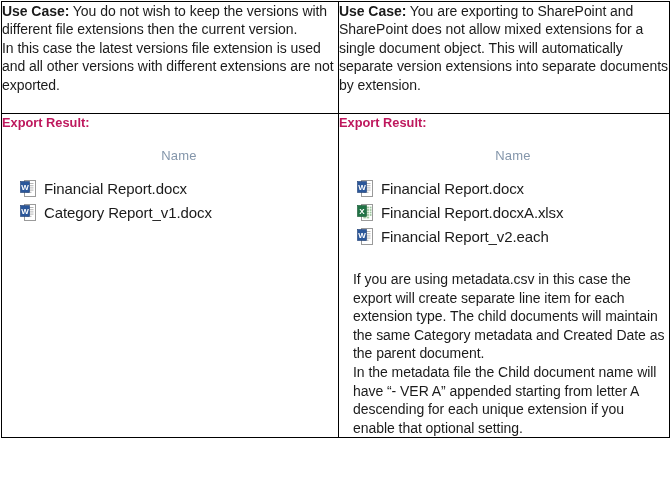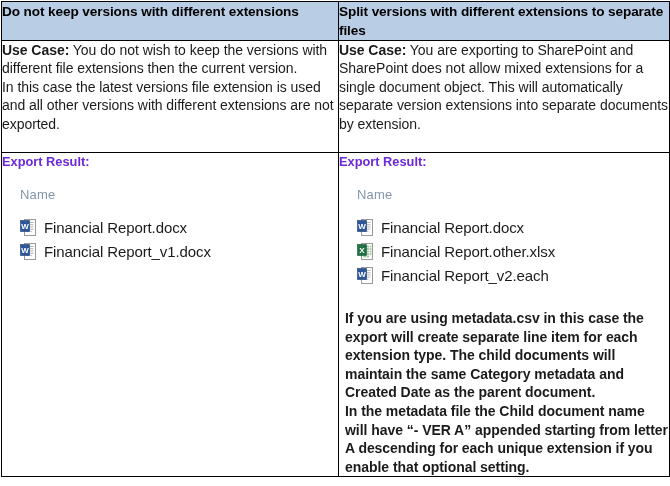--- a/index.html
+++ b/index.html
@@ -69,31 +69,32 @@
   .cell-right-usecase { height: 111px; }
 
   
   .export {
     padding: 5px 7px 4px 6px;
     height: 320px;
   }
   .export-title {
     font-size: 12.8px;
     font-weight: bold;
-    color: #6d28d9;
+    color: #be185d;
     line-height: 17px;
     margin: 0 0 17px 0;
   }
 
   .name-header {
     font-size: 13px;
     color: #8496ab;
     line-height: 16px;
     margin: 0 0 14px 18px;
     letter-spacing: 0.2px;
+    text-align: center;
   }
 
   .file-list {
     margin: 0 0 0 18px;
   }
   .file-row {
     display: flex;
     align-items: center;
     height: 20px;
     margin-bottom: 4px;
@@ -106,45 +107,36 @@
     position: relative;
   }
   .file-name {
     font-size: 15px;
     color: #1b1b1b;
     line-height: 17px;
     letter-spacing: -0.1px;
   }
 
   .trailing-note {
-    margin: 24px 0 0 6px;
-    font-weight: bold;
+    margin: 24px 0 0 14px;
   }
   .trailing-note .body-text { line-height: 18.6px; }
 </style>
 </head>
 <body>
 
 <div class="sheet">
 
   <table class="matrix">
     <colgroup>
       <col class="col-left">
       <col class="col-right">
     </colgroup>
 
     <tbody>
-        <tr>
-      <td class="hdr">
-        <div class="hdr-text">Do not keep versions with different extensions</div>
-      </td>
-      <td class="hdr">
-        <div class="hdr-text">Split versions with different extensions to separate files</div>
-      </td>
-    </tr>
 
     <tr>
       <td class="usecase cell-left-usecase">
         <div class="body-text">
           <b>Use Case:</b><span> You do not wish to keep the versions with different file extensions then the current version.</span>
         </div>
         <div class="body-text">In this case the latest versions file extension is used and all other versions with different extensions are not exported.</div>
       </td>
       <td class="usecase cell-right-usecase">
         <div class="body-text">
@@ -184,21 +176,21 @@
                 <rect x="4.5" y="0.5" width="11" height="16" fill="#ffffff" stroke="#9a9a9a" stroke-width="1"></rect>
                 <rect x="6.5" y="3" width="7" height="1" fill="#b5b5b5"></rect>
                 <rect x="6.5" y="5.2" width="7" height="1" fill="#b5b5b5"></rect>
                 <rect x="6.5" y="7.4" width="7" height="1" fill="#b5b5b5"></rect>
                 <rect x="6.5" y="9.6" width="7" height="1" fill="#b5b5b5"></rect>
                 <rect x="6.5" y="11.8" width="5" height="1" fill="#b5b5b5"></rect>
                 <rect x="0.5" y="1.5" width="9" height="11" fill="#2b579a" stroke="#1f3f73" stroke-width="0.6"></rect>
                 <text x="5" y="10" font-family="'Liberation Sans',sans-serif" font-size="8" font-weight="bold" fill="#ffffff" text-anchor="middle">W</text>
               </svg>
             </span>
-            <span class="file-name">Financial Report_v1.docx</span>
+            <span class="file-name">Category Report_v1.docx</span>
           </div>
 
         </div>
       </td>
 
       <td class="export">
         <div class="export-title">Export Result:</div>
 
         <div class="name-header">Name</div>
 
@@ -237,21 +229,21 @@
                   <rect x="6.3" y="10.1" width="2.6" height="1.8"></rect>
                   <rect x="9.6" y="10.1" width="2.6" height="1.8"></rect>
                   <rect x="12.9" y="10.1" width="1.6" height="1.8"></rect>
                   <rect x="6.3" y="12.6" width="2.6" height="1.8"></rect>
                   <rect x="9.6" y="12.6" width="2.6" height="1.8"></rect>
                 </g>
                 <rect x="0.5" y="1.5" width="9" height="11" fill="#217346" stroke="#14552f" stroke-width="0.6"></rect>
                 <text x="5" y="10" font-family="'Liberation Sans',sans-serif" font-size="8" font-weight="bold" fill="#ffffff" text-anchor="middle">X</text>
               </svg>
             </span>
-            <span class="file-name">Financial Report.other.xlsx</span>
+            <span class="file-name">Financial Report.docxA.xlsx</span>
           </div>
 
           <div class="file-row">
             <span class="file-icon">
               <svg width="17" height="17" viewBox="0 0 17 17" xmlns="http://www.w3.org/2000/svg">
                 <rect x="4.5" y="0.5" width="11" height="16" fill="#ffffff" stroke="#9a9a9a" stroke-width="1"></rect>
                 <rect x="6.5" y="3" width="7" height="1" fill="#b5b5b5"></rect>
                 <rect x="6.5" y="5.2" width="7" height="1" fill="#b5b5b5"></rect>
                 <rect x="6.5" y="7.4" width="7" height="1" fill="#b5b5b5"></rect>
                 <rect x="6.5" y="9.6" width="7" height="1" fill="#b5b5b5"></rect>

